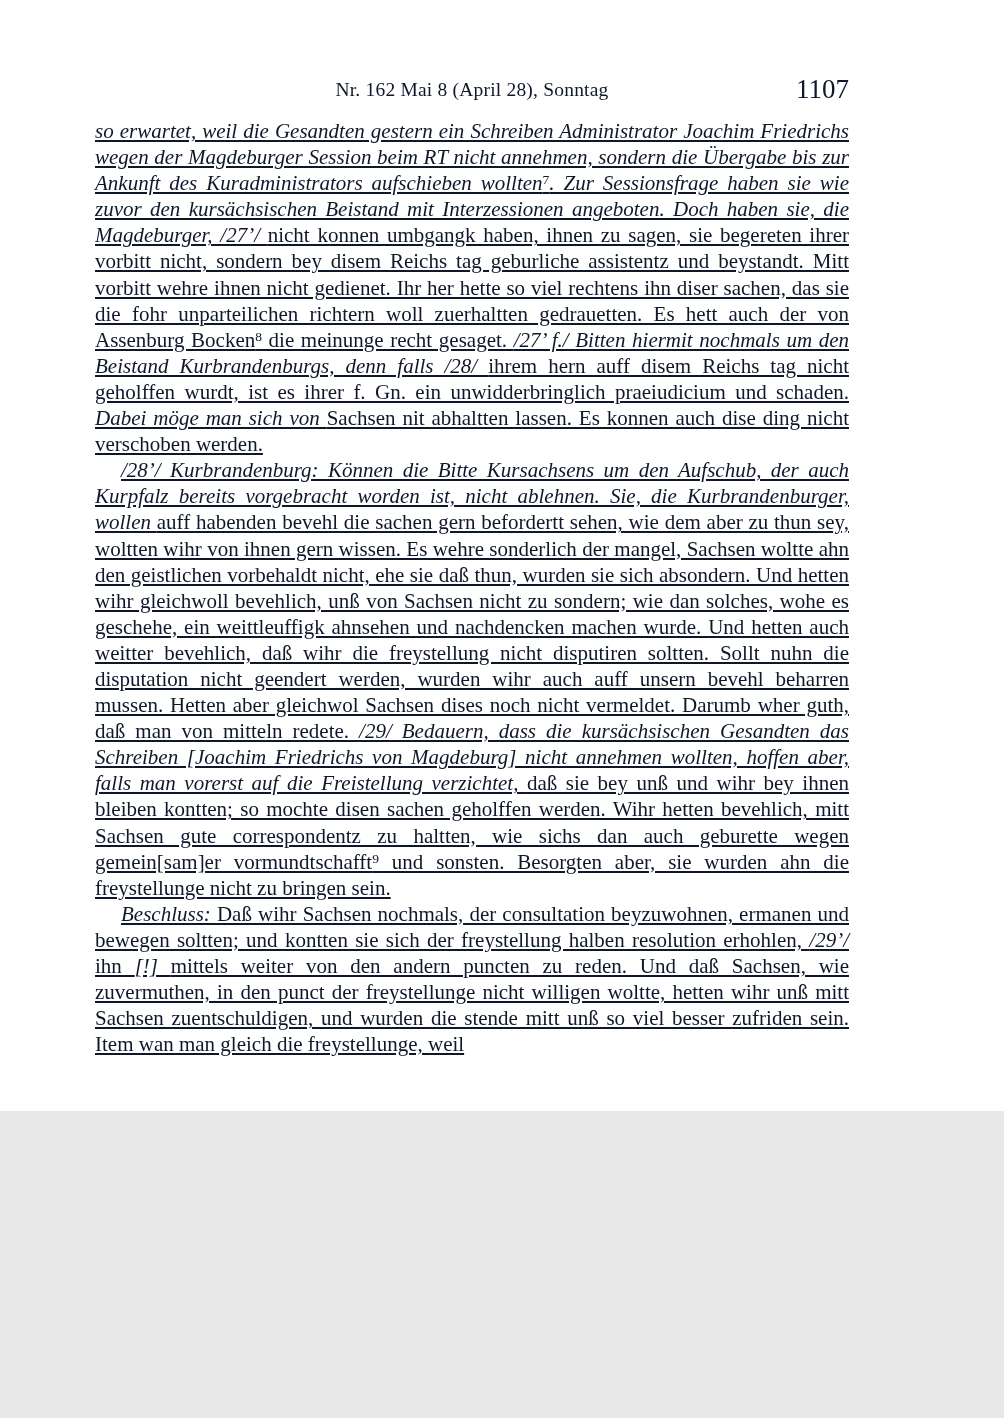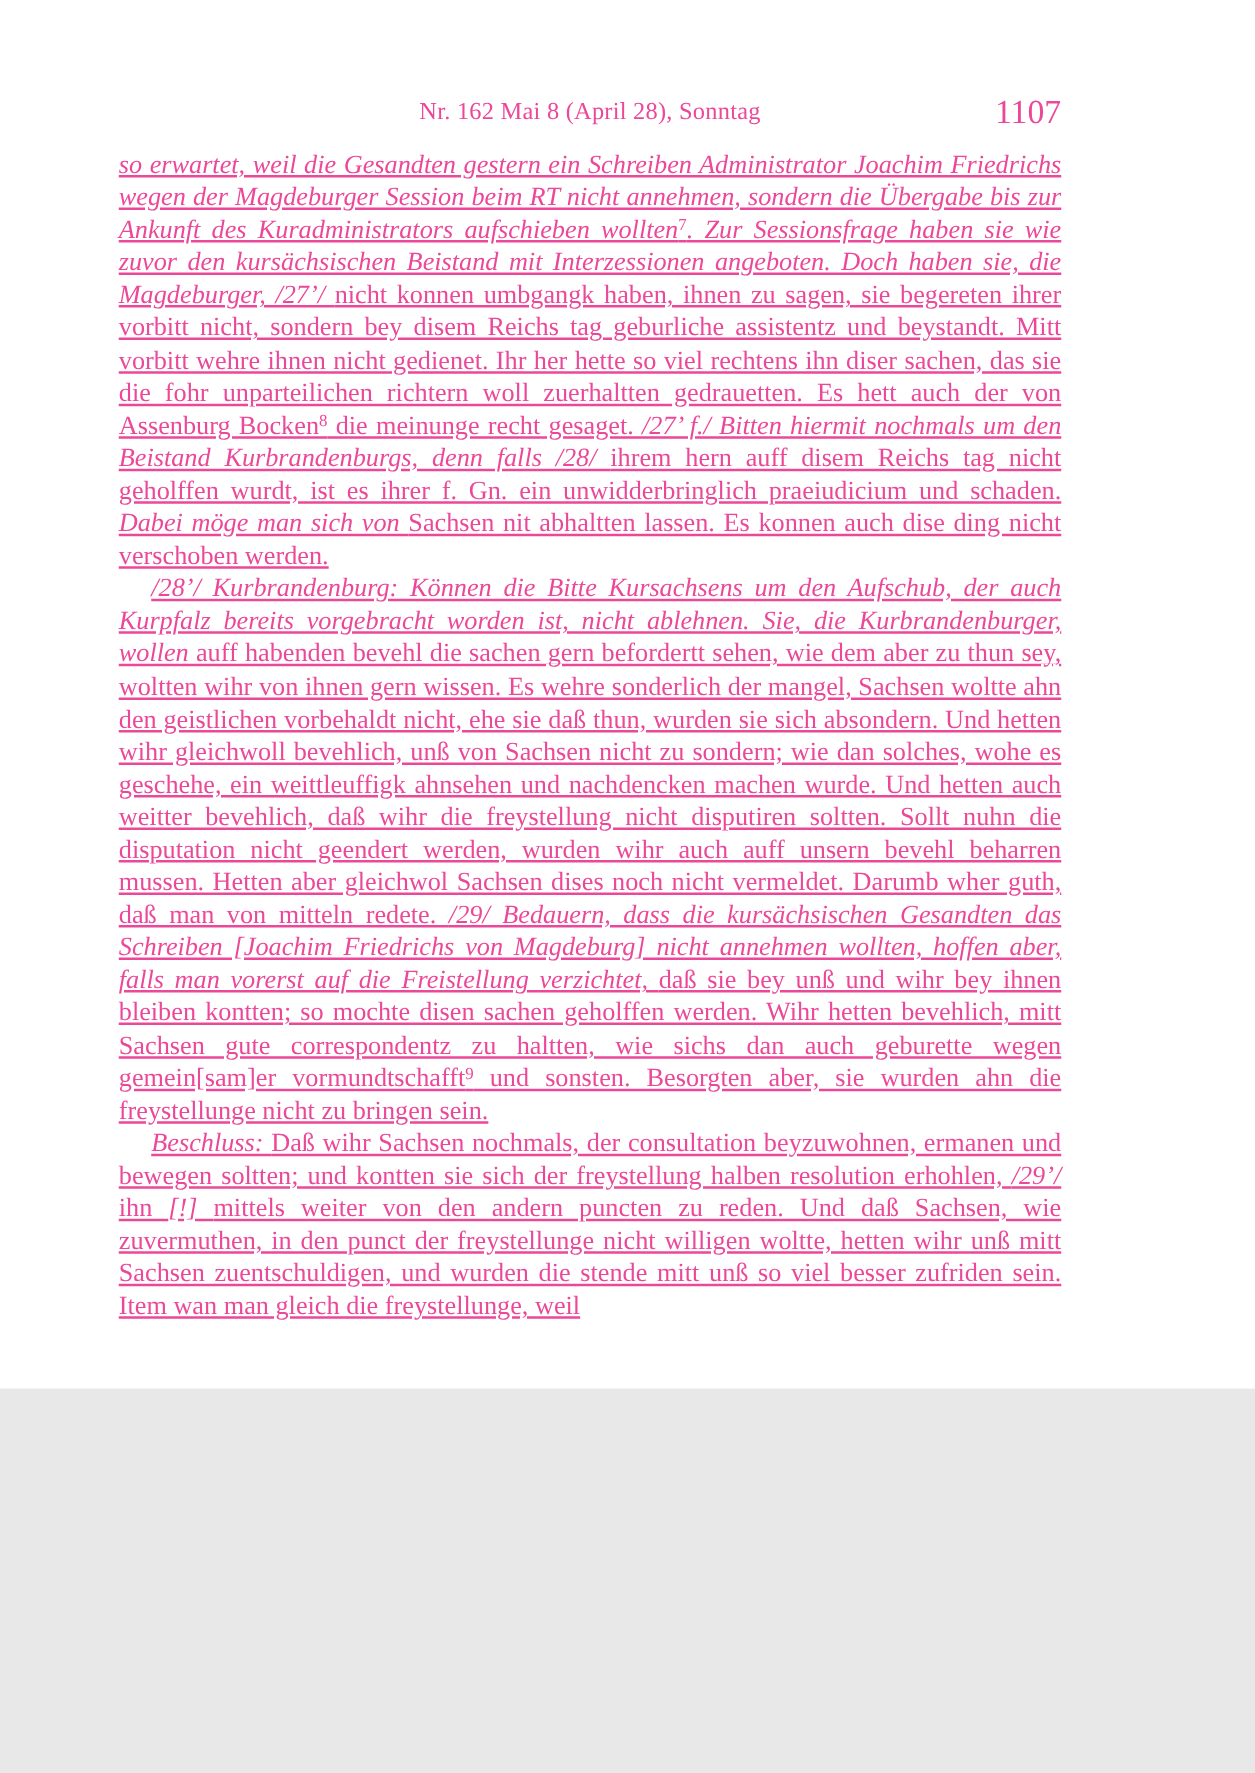--- a/index.html
+++ b/index.html
@@ -3,21 +3,21 @@
 <meta charset="utf-8">
 <style>
   html,body { margin:0; padding:0; background:#e8e8e8; }
   .page {
     position:relative;
     width:1004px; height:1111px;
     margin:0 auto;
     background:#ffffff;
     overflow:hidden;
     font-family:"Liberation Serif","DejaVu Serif",serif;
-    color:#ec4899;
+    color:#0f172a;
     -webkit-font-smoothing:antialiased;
   }
   .textblock { position:absolute; left:95px; top:78px; width:754px; }
   .pagehead { position:relative; font-size:19.5px; line-height:24px; text-align:center; }
   .runhead { letter-spacing:0.2px; }
   .pagenum { position:absolute; right:0; top:-1px; font-size:27px; }
   .bodytext { margin-top:16px;text-decoration:underline; }
   p.para {
     margin:0;
     text-align:justify;

